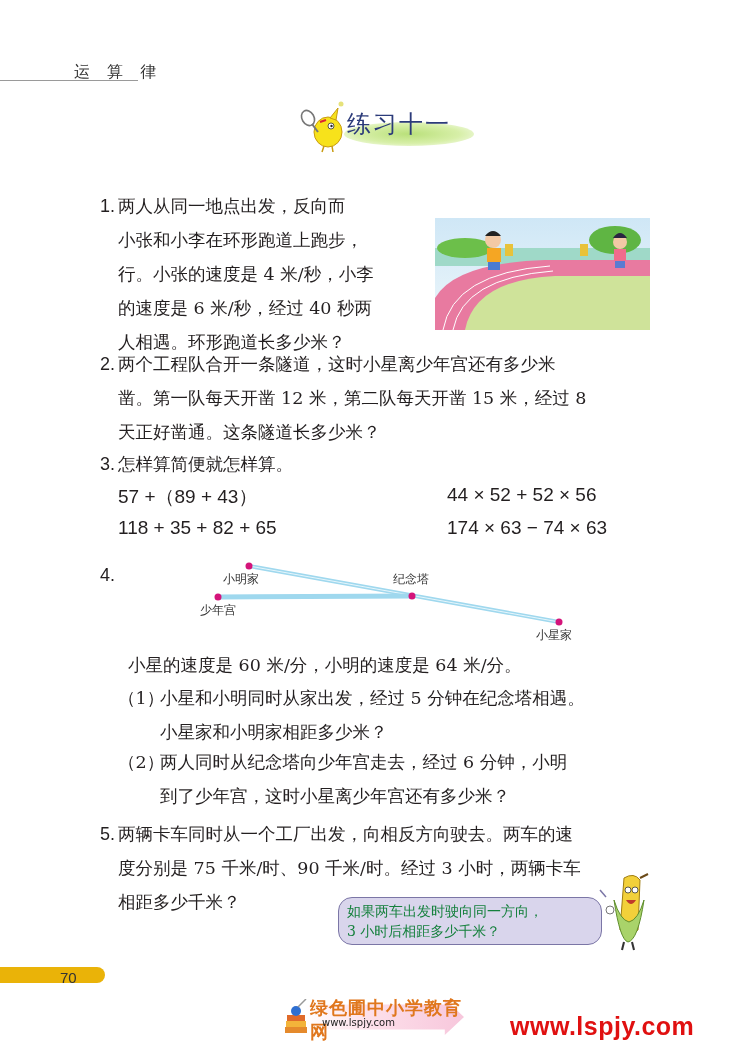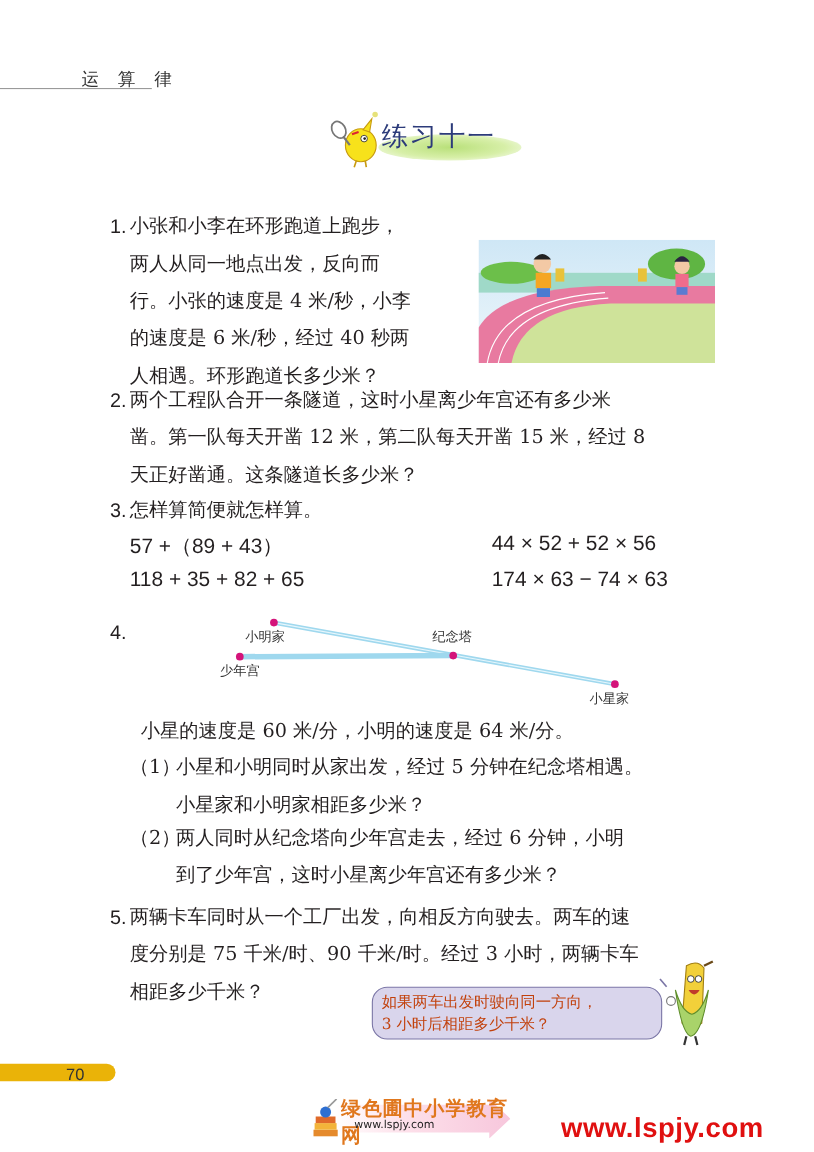--- a/index.html
+++ b/index.html
@@ -14,21 +14,21 @@
   .banner-title { left: 47px; top: 8px; font-family: "DejaVu Sans", sans-serif; font-size: 24px;
                   color: #2c3b7a; letter-spacing: 2px; font-weight: normal; }
   .mascot-chick { left: 0; top: 0; width: 45px; height: 56px; }
   .q { font-size: 17.5px; line-height: 34px; }
   .q-block { left: 118px; }
   .q-label { left: 100px; font-family: "Liberation Sans", sans-serif; font-size: 18px; }
   .expr { font-family: "Liberation Sans", sans-serif; font-size: 19px; color: #231f20; }
   .diagram-label { font-size: 12px; color: #333; }
   .bubble { left: 338px; top: 897px; width: 262px; height: 46px; background: #d9d5ec;
             border: 1.5px solid #7b76a6; border-radius: 14px; }
-  .bubble-text { left: 8px; top: 3px; font-size: 14px; line-height: 20px; color: #c2410c; }
+  .bubble-text { left: 8px; top: 3px; font-size: 14px; line-height: 20px; color: #15803d; }
   .page-num-pill { left: 0; top: 967px; width: 105px; height: 16px; background: #eab308;
                    border-radius: 0 14px 14px 0; }
   .page-num { left: 60px; top: 2px; font-family: "Liberation Sans", sans-serif; font-size: 15px; color: #333; }
   .wm-banner { left: 282px; top: 993px; width: 190px; height: 46px; }
   .wm-arrow { left: 22px; top: 6px; width: 160px; height: 36px;
               background: linear-gradient(90deg, #fff 0%, #fde0ea 40%, #f7c7dc 100%);
               clip-path: polygon(0 15%, 88% 15%, 88% 0, 100% 50%, 88% 100%, 88% 85%, 0 85%); }
   .wm-cn { left: 28px; top: 3px; font-family: "DejaVu Sans", sans-serif; font-size: 18px; color: #e0771d; font-weight: bold; letter-spacing: 1px; }
   .wm-url { left: 40px; top: 24px; font-family: "DejaVu Sans", sans-serif; font-size: 10px; color: #222; }
   .wm-big { left: 510px; top: 1012px; font-family: "Liberation Sans", sans-serif; font-weight: bold; font-size: 25px; color: #e01010; letter-spacing: 0.5px; }
@@ -51,22 +51,22 @@
     <line x1="12" y1="24" x2="18" y2="32" stroke="#777" stroke-width="2"></line>
     <circle cx="41" cy="4" r="2.5" fill="#e6e27a"></circle>
     <line x1="24" y1="46" x2="22" y2="52" stroke="#c89b10" stroke-width="1.5"></line>
     <line x1="32" y1="46" x2="33" y2="52" stroke="#c89b10" stroke-width="1.5"></line>
   </svg>
   <div class="abs banner-title">练习十一</div>
 </div>
 
 <div class="abs q-label q" style="top:189px;">1.</div>
 <div class="abs q-block q" style="top:189px; width:300px;">
+  <div>两人从同一地点出发，反向而</div>
   <div>小张和小李在环形跑道上跑步，</div>
-  <div>两人从同一地点出发，反向而</div>
   <div>行。小张的速度是 4 米/秒，小李</div>
   <div>的速度是 6 米/秒，经过 40 秒两</div>
   <div>人相遇。环形跑道长多少米？</div>
 </div>
 <svg class="abs" style="left:435px; top:218px;" width="215" height="112" viewBox="0 0 215 112">
   <defs>
     <linearGradient id="sky" x1="0" y1="0" x2="0" y2="1">
       <stop offset="0" stop-color="#cfe7f6"></stop>
         <stop offset="1" stop-color="#eef7fb"></stop>
     </linearGradient>

